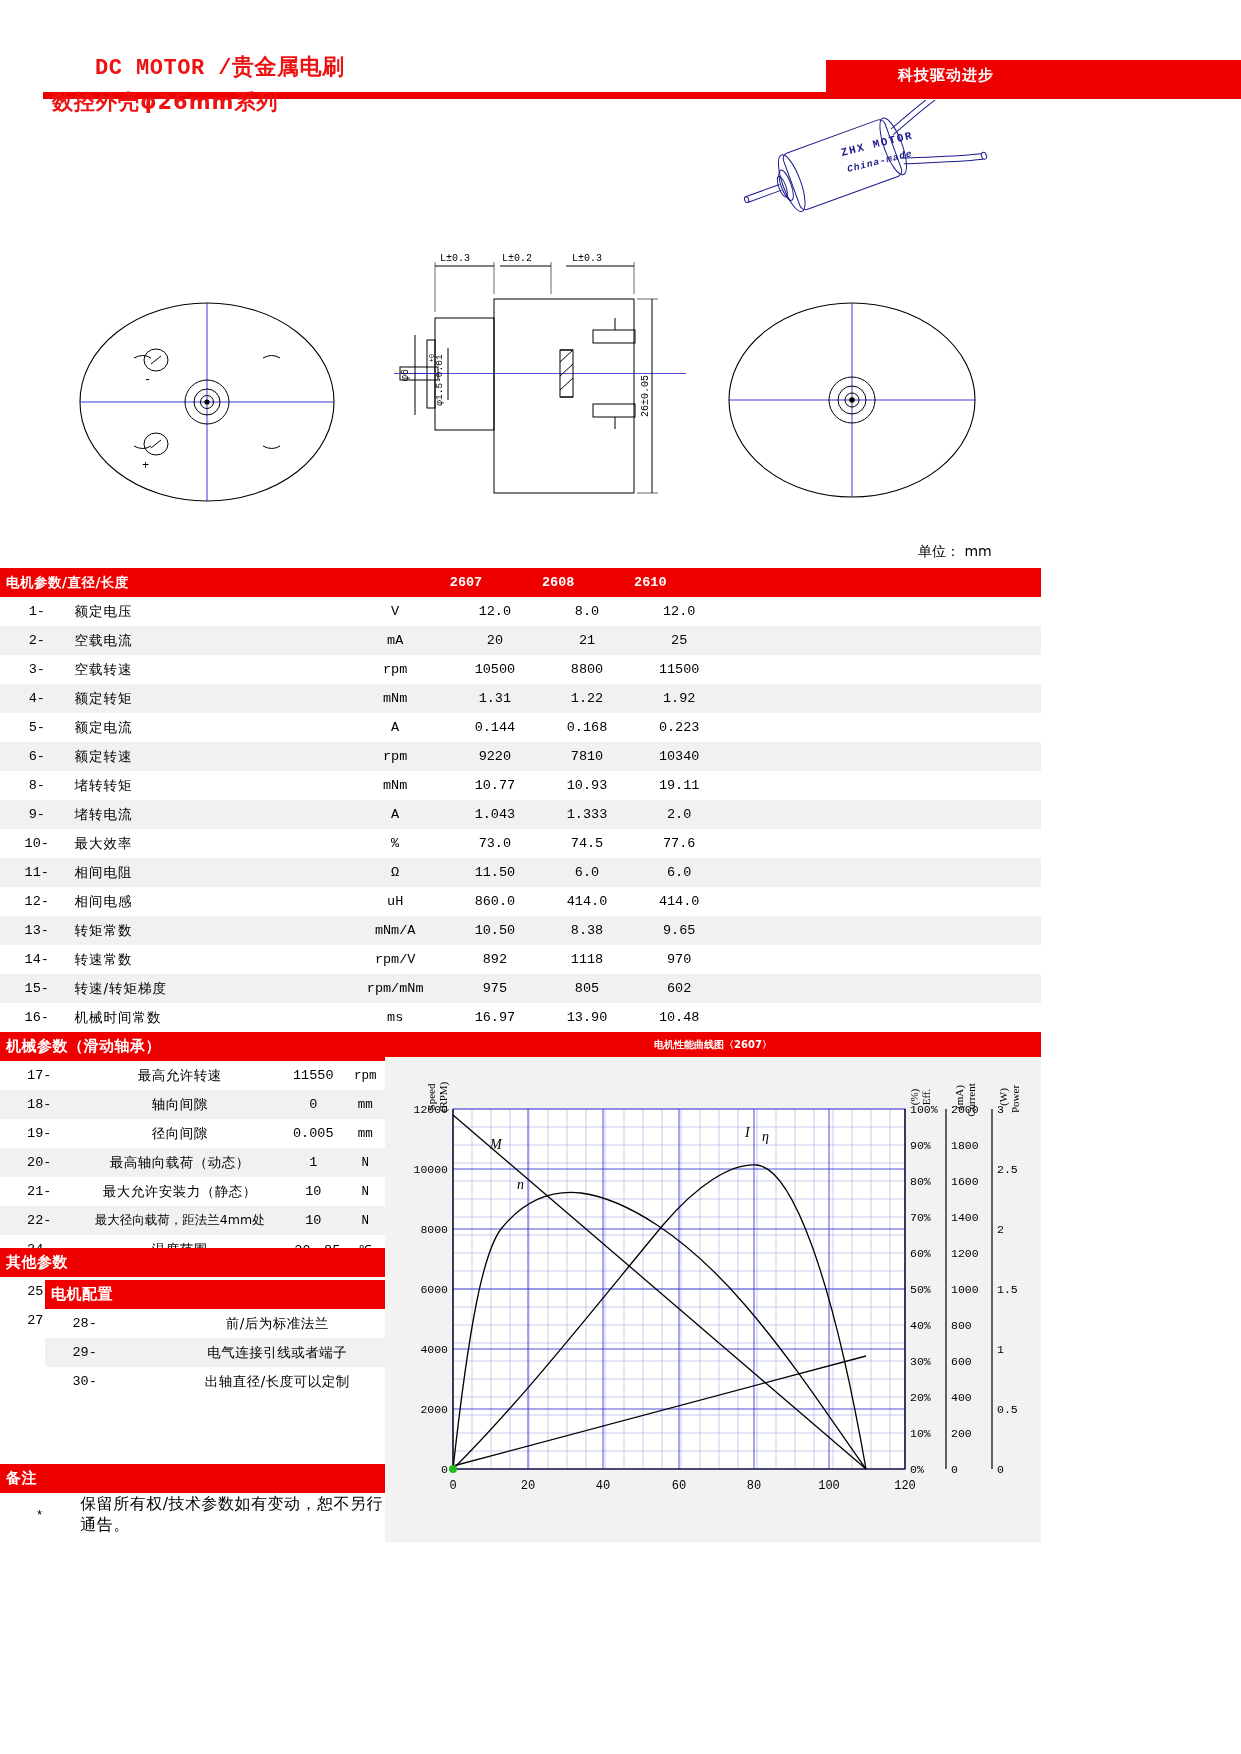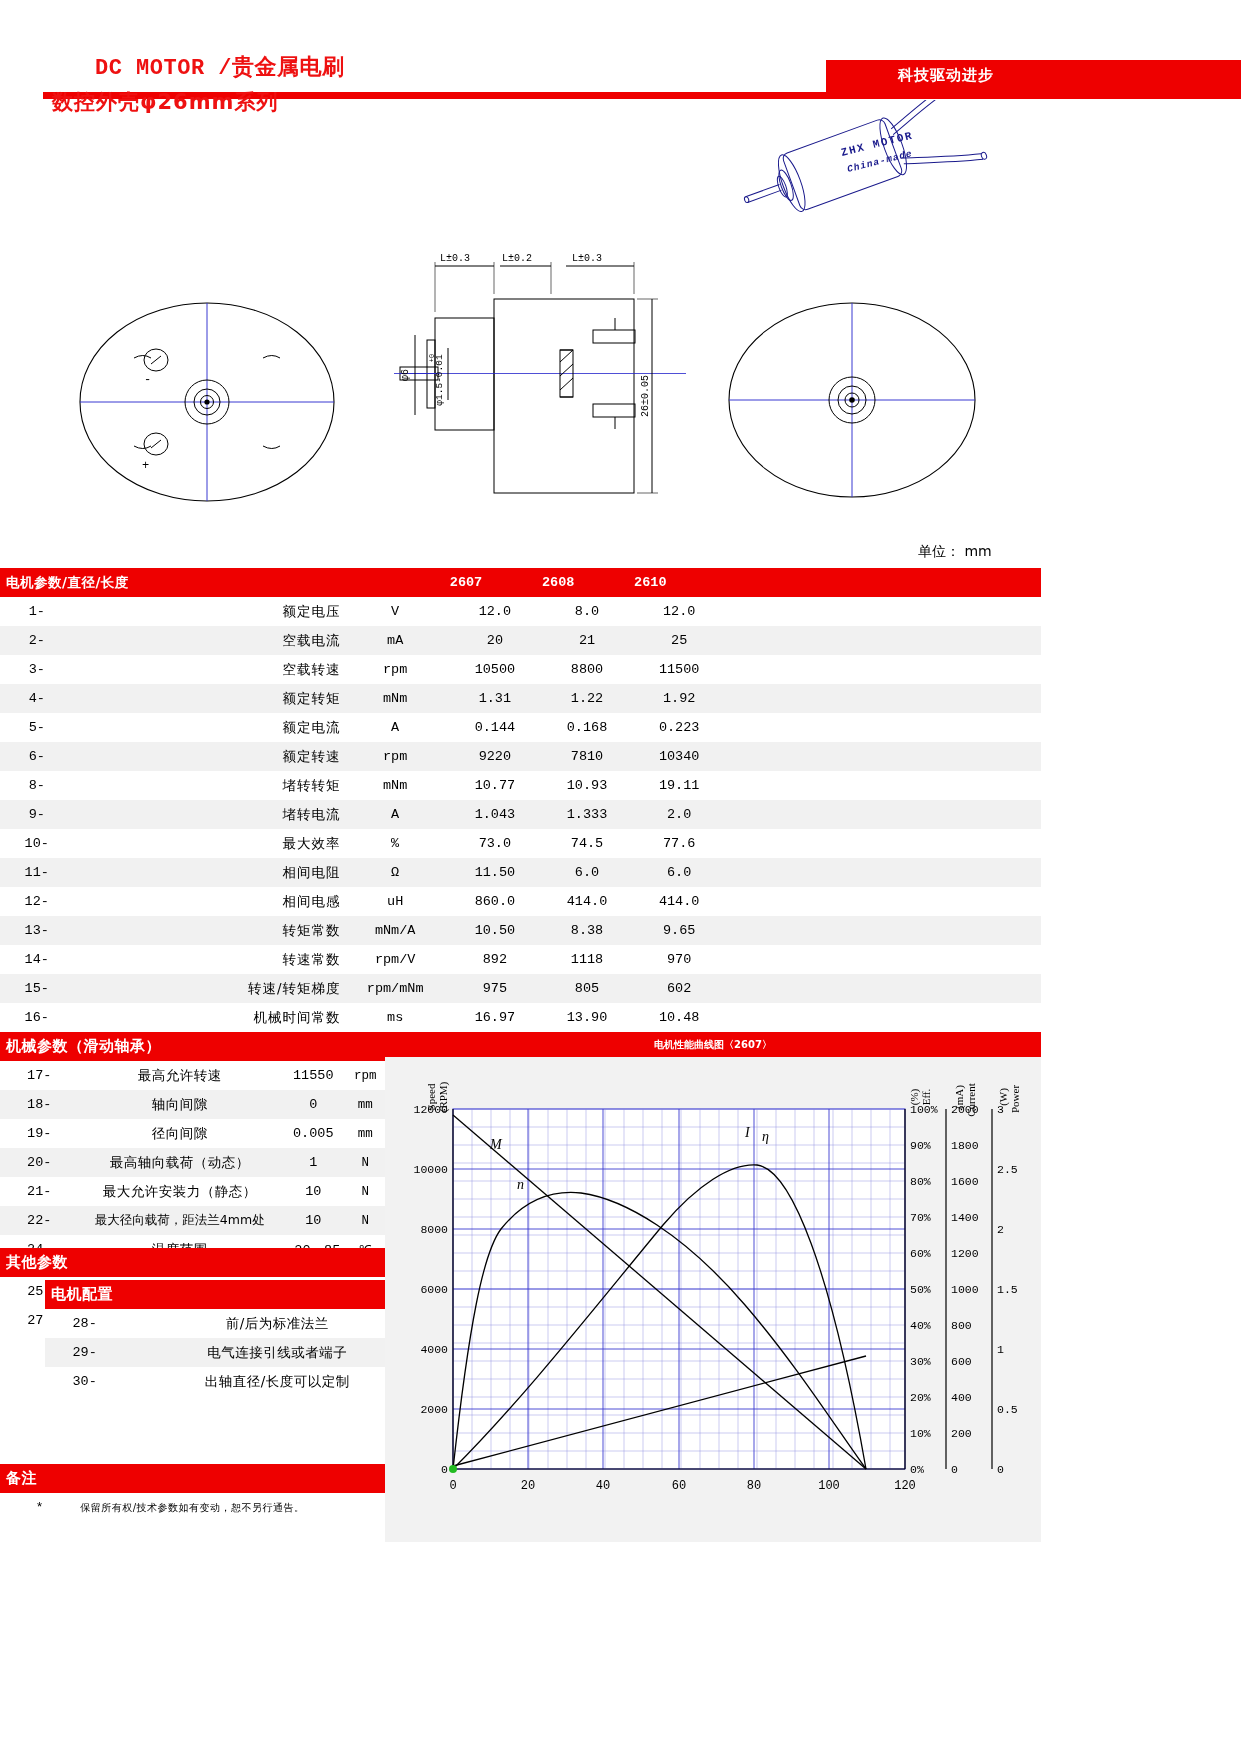--- a/index.html
+++ b/index.html
@@ -59,21 +59,21 @@
   }
 
   
   #main-table{left:0;top:568px;width:1041px;}
   #main-table td{height:27px;font-size:13.5px;}
   .r-idx{
     width:78px;text-align:center;
     font-family:"Liberation Mono","DejaVu Sans Mono",monospace;font-size:13.5px;
   }
   .r-name{
-    width:300px;text-align:right;
+    width:300px;text-align:left;
     font-family:"DejaVu Sans",sans-serif;font-size:13.5px;letter-spacing:1px;
   }
   .r-unit{
     width:112px;text-align:center;
     font-family:"Liberation Mono","DejaVu Sans Mono",monospace;font-size:13px;
   }
   .r-val{
     width:97px;text-align:center;
     font-family:"Liberation Mono","DejaVu Sans Mono",monospace;font-size:13.5px;
   }
@@ -96,21 +96,21 @@
     width:63px;text-align:center;
     font-family:"Liberation Mono","DejaVu Sans Mono",monospace;font-size:13.5px;
   }
   .l-unit{
     width:38px;text-align:center;
     font-family:"Liberation Mono","DejaVu Sans Mono",monospace;font-size:12.5px;
   }
   .l-wide{text-align:center;font-family:"DejaVu Sans",sans-serif;font-size:13.5px;letter-spacing:.5px;}
 
   .note-line{
-    font-family:"DejaVu Sans",sans-serif;font-size:10px;letter-spacing:.5px;
+    font-family:"DejaVu Sans",sans-serif;font-size:16px;letter-spacing:.5px;
   }
 
   
   #chart-panel{position:absolute;left:385px;top:1032px;width:656px;height:510px;background:#f2f2f2;}
   #chart-head{position:absolute;left:385px;top:1032px;width:656px;height:25px;background:#ee0000;}
   #chart-head .t{
     position:absolute;left:0;top:0;width:656px;height:25px;line-height:25px;text-align:center;
     font-family:"DejaVu Sans",sans-serif;font-weight:bold;font-size:10px;color:#fff;
   }
   #chart-svg{position:absolute;left:385px;top:1057px;}

